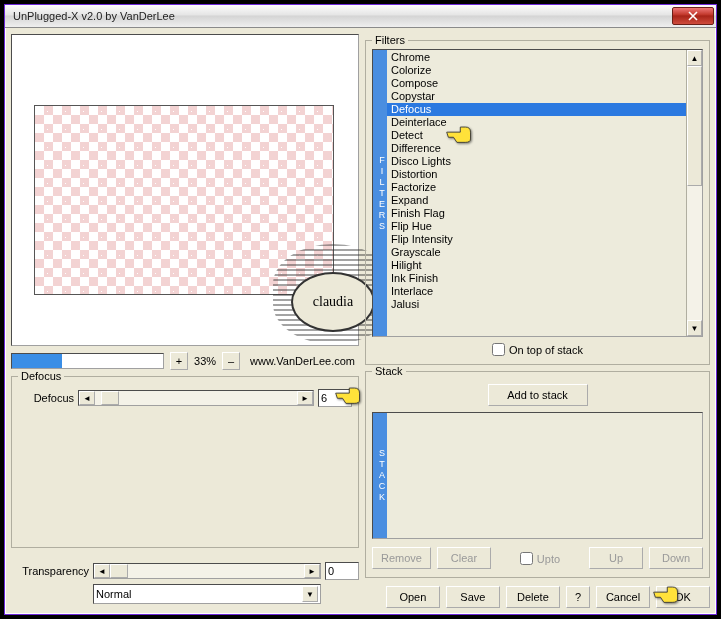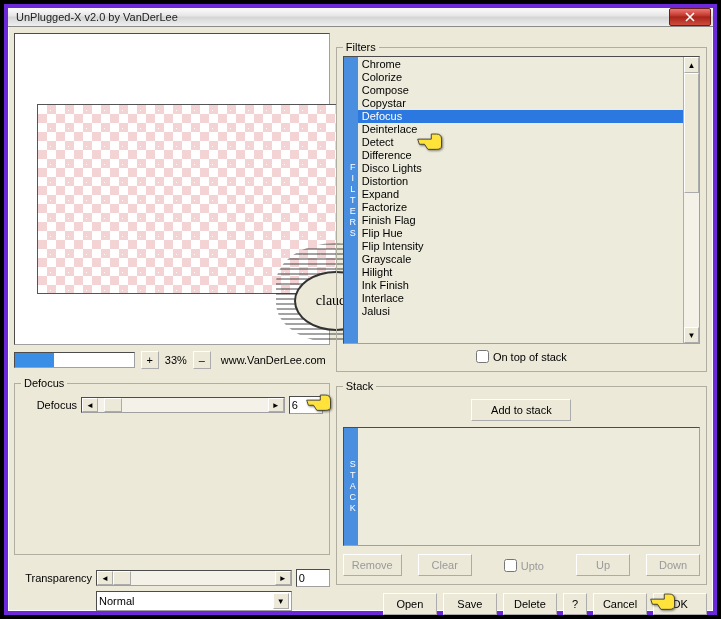--- a/index.html
+++ b/index.html
@@ -1,17 +1,17 @@
 <!DOCTYPE html>
 <html><head>
 <meta charset="utf-8">
 <style>
 * { box-sizing: border-box; margin: 0; padding: 0; font-family: "Tahoma", "Segoe UI", sans-serif; font-size: 11px; }
 body { background: #000; padding: 4px; }
-.window { width: 713px; height: 611px; background: #ece9d8; border: 4px solid #6d28d9; display: flex; flex-direction: column; box-shadow: 0 0 0 1px #fff inset; }
+.window { width: 713px; height: 611px; background: #ece9d8; border: 1px solid #6d28d9; display: flex; flex-direction: column; box-shadow: 0 0 0 1px #fff inset; }
 .titlebar { height: 26px; background: linear-gradient(#fdfdfd, #e5e5e5 45%, #d4d4d4 50%, #efefef); border-bottom: 1px solid #8a8a8a; display: flex; align-items: center; padding: 0 2px 0 8px; }
 .titlebar .title { color: #222; flex: 1; }
 .close-btn { width: 42px; height: 18px; background: linear-gradient(#e77, #c43b2f 40%, #a82418 50%, #cf4c3d); border: 1px solid #6b1f17; border-radius: 2px; color: #fff; display: flex; align-items: center; justify-content: center; cursor: pointer; }
 .close-btn svg { width: 10px; height: 10px; }
 .body { flex: 1; display: flex; padding: 6px; gap: 6px; }
 .col { display: flex; flex-direction: column; }
 .left { width: 348px; }
 .right { flex: 1; }
 .preview-frame { height: 312px; border: 1px inset #a0a0a0; background: #fff; position: relative; }
 .canvas { position: absolute; left: 22px; top: 70px; width: 300px; height: 190px; background-image:
@@ -22,21 +22,21 @@
   background-size: 18px 18px; background-position: 0 0, 0 9px, 9px -9px, -9px 0;
   background-color: #fff; border: 1px solid #555; }
 .watermark { position: absolute; right: -60px; bottom: -50px; width: 120px; height: 100px; pointer-events: none; }
 .stripes { position: absolute; inset: 0; background: repeating-linear-gradient(#333 0 2px, transparent 2px 5px); opacity: .45; border-radius: 50%/40%; }
 .wm-oval { position: absolute; left: 18px; top: 28px; width: 84px; height: 60px; background: #ece9d8; border: 2px solid #333; border-radius: 50%; display: flex; align-items: center; justify-content: center; font-family: cursive; font-size: 14px; }
 .zoom-row { display: flex; align-items: center; gap: 6px; margin-top: 6px; }
 .zoom-bar { flex: 1; height: 16px; border: 1px inset #a0a0a0; background: #fff; position: relative; }
 .zoom-fill { position: absolute; left: 0; top: 0; bottom: 0; width: 33%; background: #3a8ee6; }
 .sq-btn { width: 18px; height: 18px; border: 1px outset #fff; background: #ece9d8; display: flex; align-items: center; justify-content: center; cursor: pointer; }
 .url { text-align: center; padding: 0 4px; }
-.groupbox { border: 1px solid #b0aea0; margin-top: 14px; padding: 8px 6px 6px; position: relative; }
+.groupbox { border: 1px solid #b0aea0; margin-top: 6px; padding: 8px 6px 6px; position: relative; }
 .groupbox > legend, .group-label { position: absolute; top: -7px; left: 6px; background: #ece9d8; padding: 0 3px; font-size: 11px; }
 .param-row { display: flex; align-items: center; gap: 4px; margin: 4px 0; }
 .param-label { width: 56px; text-align: right; }
 .h-scroll { flex: 1; height: 16px; border: 1px inset #a0a0a0; background: #f4f2e8; display: flex; align-items: center; position: relative; }
 .h-scroll .arrow { width: 16px; height: 100%; background: #ece9d8; border: 1px outset #fff; display: flex; align-items: center; justify-content: center; cursor: pointer; font-size: 8px; }
 .h-scroll .track { flex: 1; height: 100%; position: relative; }
 .h-scroll .thumb { position: absolute; top: 0; bottom: 0; width: 18px; background: #ece9d8; border: 1px outset #fff; cursor: pointer; }
 .num-input { width: 34px; height: 18px; border: 1px inset #a0a0a0; background: #fff; padding: 0 2px; }
 .bottom-ctrl { margin-top: auto; padding-top: 10px; }
 .combo { height: 20px; border: 1px inset #a0a0a0; background: #fff; display: flex; align-items: center; padding: 0 2px; cursor: pointer; }
@@ -51,21 +51,21 @@
 .vscroll .arrow { height: 16px; border: 1px outset #fff; background: #ece9d8; display: flex; align-items: center; justify-content: center; font-size: 8px; cursor: pointer; }
 .vscroll .vtrack { flex: 1; background: #f4f2e8; position: relative; }
 .vscroll .vthumb { position: absolute; left: 0; right: 0; top: 0; height: 120px; background: #ece9d8; border: 1px outset #fff; cursor: pointer; }
 .check-row { display: flex; align-items: center; justify-content: center; gap: 4px; padding: 6px 0 2px; }
 input[type=checkbox] { width: 13px; height: 13px; }
 .btn { height: 22px; min-width: 54px; border: 1px outset #fff; background: #ece9d8; padding: 0 8px; cursor: pointer; }
 .btn[disabled] { color: #999; cursor: default; }
 .stack-box { flex: 1; display: flex; flex-direction: column; }
 .stack-top { display: flex; justify-content: center; padding: 4px 0 6px; }
 .stack-list { flex: 1; display: flex; border: 1px inset #a0a0a0; background: #edebdc; min-height: 110px; }
-.stack-btns { display: flex; gap: 16px; padding: 8px 0 2px; align-items: center; }
+.stack-btns { display: flex; gap: 6px; padding: 8px 0 2px; align-items: center; }
 .stack-btns .spacer { flex: 1; }
 .upto-wrap { display: flex; align-items: flex-end; gap: 4px; }
 .bottom-btns { display: flex; gap: 6px; padding: 8px 0 0; justify-content: flex-end; align-items: center; }
 .cursor { position: absolute; width: 34px; height: 26px; pointer-events: none; z-index: 10; }
 .cursor svg { width: 100%; height: 100%; filter: drop-shadow(1px 1px 1px rgba(0,0,0,.5)); }
 .filters-group { flex: 0 0 auto; }
 </style>
 </head>
 <body>
 
@@ -148,22 +148,22 @@
               <div class="item">Chrome</div>
               <div class="item">Colorize</div>
               <div class="item">Compose</div>
               <div class="item">Copystar</div>
               <div class="item selected">Defocus</div>
               <div class="item">Deinterlace</div>
               <div class="item">Detect</div>
               <div class="item">Difference</div>
               <div class="item">Disco Lights</div>
               <div class="item">Distortion</div>
+              <div class="item">Factorize</div>
               <div class="item">Expand</div>
-              <div class="item">Factorize</div>
               <div class="item">Finish Flag</div>
               <div class="item">Flip Hue</div>
               <div class="item">Flip Intensity</div>
               <div class="item">Grayscale</div>
               <div class="item">Hilight</div>
               <div class="item">Ink Finish</div>
               <div class="item">Interlace</div>
               <div class="item">Jalusi</div>
             </div>
           <div class="vscroll">

